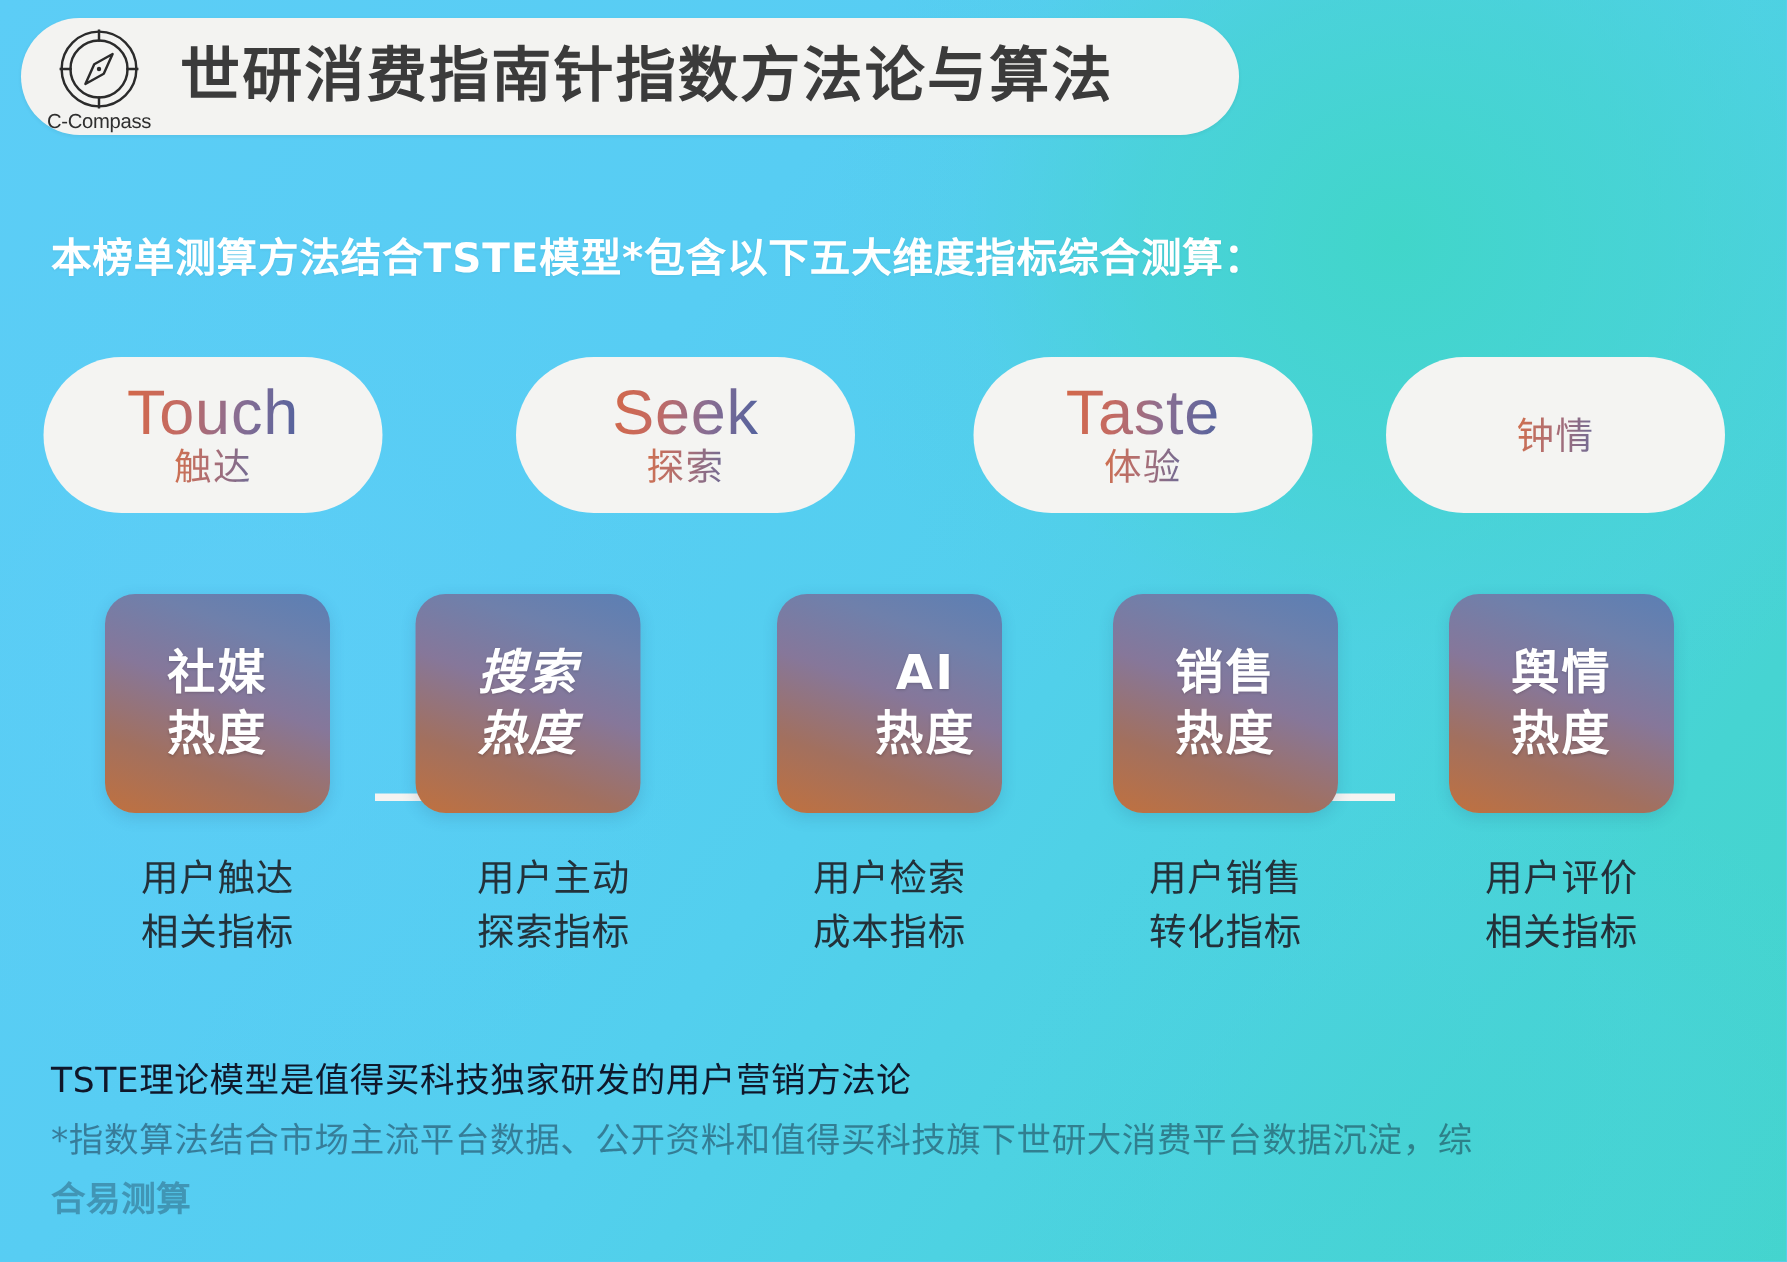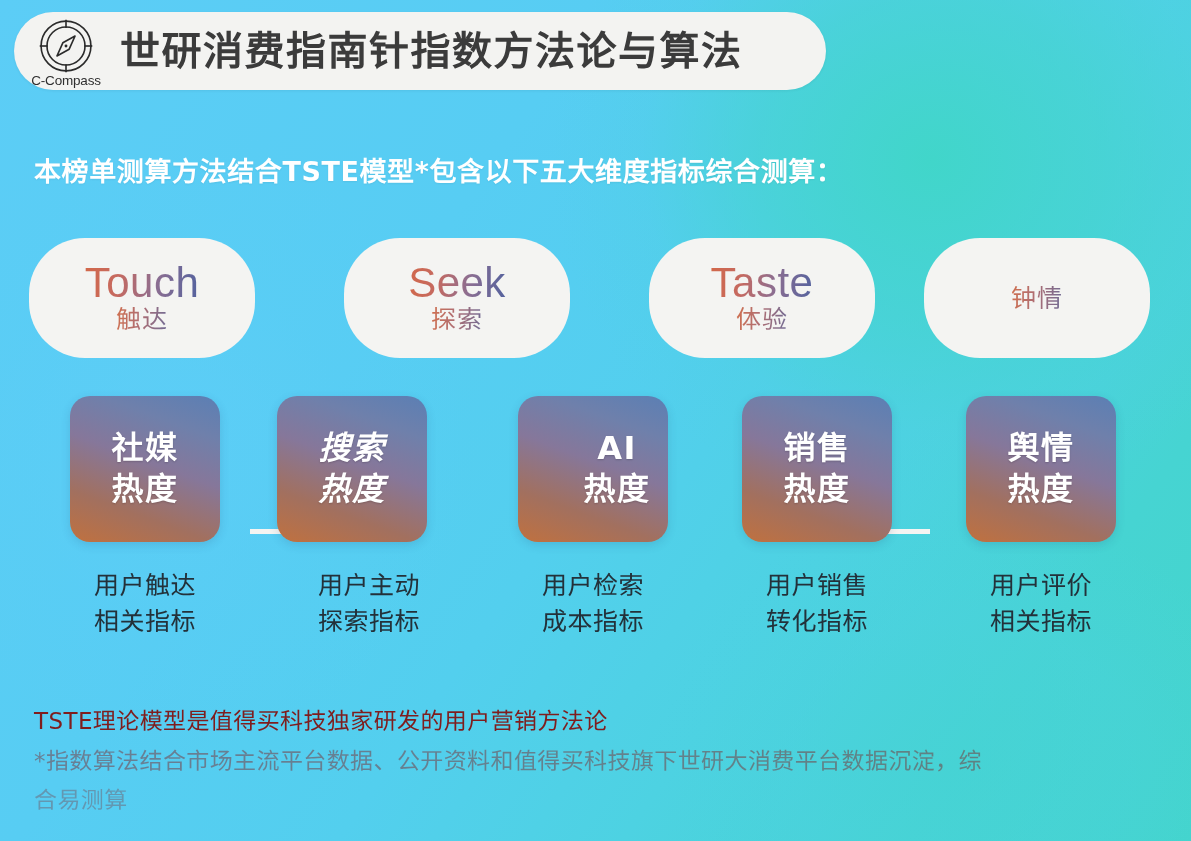--- a/index.html
+++ b/index.html
@@ -137,21 +137,21 @@
     background: #f4f4f2;
   }
   .connector.c1 { left: 250px; width: 100px; }
   .connector.c2 { left: 565px; width: 90px; }
   .connector.c3 { left: 870px; width: 60px; }
 
   .pill {
     position: absolute;
     top: 0;
     width: 226px;
-    height: 120px;
+    height: 104px;
     background: #f4f4f2;
     border-radius: 56px;
     display: flex;
     flex-direction: column;
     align-items: center;
     justify-content: center;
     z-index: 2;
   }
   .pill.p1 { left: 29px; }
   .pill.p2 { left: 344px; }
@@ -239,30 +239,30 @@
   .caption.c4 { left: 722px; }
   .caption.c5 { left: 946px; }
   .caption span { display: block; }
 
   
   .footer {
     position: absolute;
     left: 34px;
     top: 702px;
     width: 1140px;
-    color: #7f1d1d;
+    color: #0f172a;
     font-size: 23px;
     line-height: 1.72;
     letter-spacing: 0.4px;
     font-family: "DejaVu Sans", "Liberation Sans", sans-serif;
   }
   .footer .fl { display: block; white-space: nowrap; }
   
   .footer .fl.faded { opacity: 0.44; }
-  .footer .fl.faded2 { opacity: 0.30; }
+  .footer .fl.faded2 { opacity: 0.30; font-weight: bold; }
 </style>
 </head>
 <body>
 
 <div class="bg-base"></div>
 <div class="bg-bloom-tr"></div>
 <div class="bg-bloom-br"></div>
 <div class="bg-bloom-left"></div>
 
 <div class="stage">

